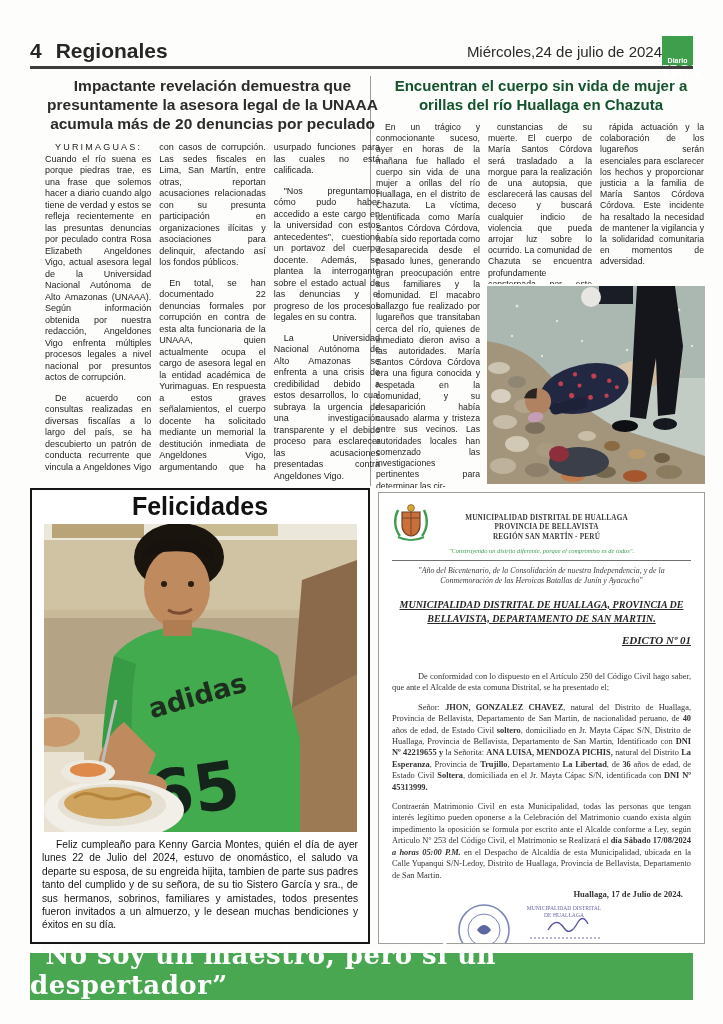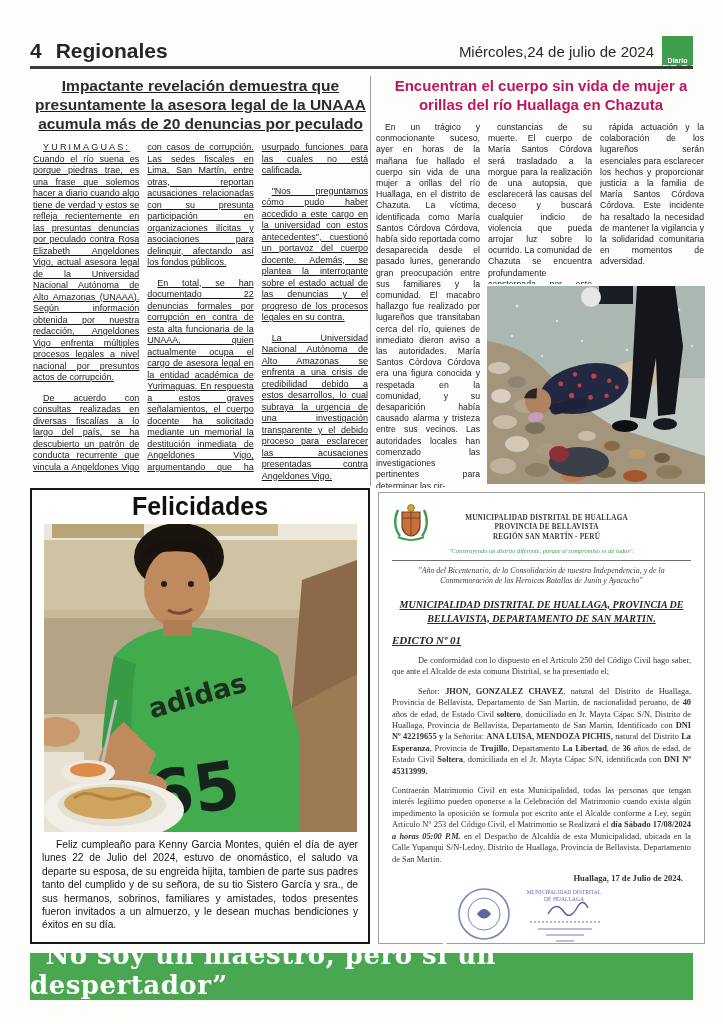--- a/index.html
+++ b/index.html
@@ -3,41 +3,41 @@
 <meta charset="utf-8">
 <style>
   * { box-sizing: border-box; margin: 0; padding: 0; }
   html,body { width: 723px; height: 1024px; }
   body { background:#fdfdfb; font-family:"Liberation Sans", sans-serif; color:#1b1b1b; position:relative; overflow:hidden; }
 
   
   .hdr { position:absolute; left:30px; top:36px; width:663px; height:30px; display:flex; align-items:center; }
   .hdr-left { display:flex; gap:14px; align-items:baseline; }
   .pageno, .section { font-size:21px; font-weight:700; color:#262624; }
-  .hdr-right { margin-left:auto; display:flex; align-items:center; gap:8px; }
+  .hdr-right { margin-left:auto; display:flex; align-items:center; }
   .date { font-size:15px; color:#2a2a2a; }
   .logo { width:31px; height:30px; background:#3f9e4c; color:#fff; text-align:center; line-height:1; padding-top:21px; }
   .logo .lt { font-size:7px; font-weight:700; display:block; }
   .logo .ln { font-size:16px; font-weight:700; font-family:"DejaVu Serif", serif; letter-spacing:.5px; display:block; }
   .hdr-rule { position:absolute; left:30px; top:66px; width:663px; height:3px; background:#3d3d3b; }
   .vdiv { position:absolute; left:370px; top:76px; width:1px; height:410px; background:#9a9a96; }
 
   
-  .artL { position:absolute; left:33px; top:76px; width:335px;text-decoration:underline; }
+  .artL { position:absolute; left:45px; top:76px; width:335px; }
   .artL h1 { font-size:15.5px; line-height:19px; font-weight:700; text-align:center; color:#2c2c2a; margin-bottom:9px; }
   .artL .lbody { column-count:3; column-gap:8px; height:350px; overflow:hidden;
                  font-size:9px; line-height:11.5px; text-align:justify; color:#1d1d1b; }
   .artL .lbody p { text-indent:10px; margin-bottom:9px; }
   .seg-ls { letter-spacing:2.2px; }
   .seg-b { font-weight:700; }
   .seg-i { font-style:italic; }
 
   
   .artR { position:absolute; left:376px; top:76px; width:330px; }
-  .artR h1 { font-size:15px; line-height:19px; font-weight:700; text-align:center; color:#be185d; margin-bottom:8px; }
+  .artR h1 { font-size:15px; line-height:19px; font-weight:700; text-align:center; color:#14532d; margin-bottom:8px; }
   .artR .cols { display:flex; gap:8px; }
   .artR .col { width:104px; font-size:8.7px; line-height:11.2px; text-align:justify; color:#1d1d1b; overflow:hidden; }
   .artR .col p { text-indent:9px; }
   .c1 { height:366px; }
   .c2, .c3 { height:162px; }
   .riverphoto { position:absolute; left:111px; top:210px; width:218px; height:198px; overflow:hidden; }
 
   
   .felic { position:absolute; left:30px; top:488px; width:340px; height:456px; border:2px solid #161616; background:#fff; overflow:hidden; }
   .felic h2 { text-align:center; font-size:25px; font-weight:700; color:#111; margin:2px 12px 3px; }
@@ -49,21 +49,21 @@
            font-family:"Liberation Serif", serif; color:#2f2f2f; overflow:hidden; }
   .ed-in { padding:9px 13px 0; }
   .ed-head { display:flex; align-items:flex-end; }
   .coat { width:38px; height:40px; flex:none; }
   .org { flex:1; text-align:center; padding-right:28px; padding-top:3px; }
   .org div { font-size:7.2px; font-weight:700; line-height:9.4px; color:#3c3c3c; letter-spacing:.2px; }
   .slogan { text-align:center; font-size:6.4px; font-style:italic; color:#3f9b4f; margin-top:5px; }
   .ed-hr { border:none; border-top:1px solid #6f6f6b; margin:6px 0 5px; }
   .year { text-align:center; font-size:7.9px; font-style:italic; color:#414141; line-height:10px; padding:0 6px; }
   .doctitle { text-align:center; font-size:10px; line-height:13.5px; font-weight:700; font-style:italic; text-decoration:underline; margin:12px 4px 0; color:#262626; }
-  .edno { text-align:left; font-size:11px; font-weight:700; font-style:italic; text-decoration:underline; margin:9px 0 9px; color:#262626; }
+  .edno { text-align:right; font-size:11px; font-weight:700; font-style:italic; text-decoration:underline; margin:9px 0 25px; color:#262626; }
   .ed-in p.ed { font-size:8.4px; line-height:11.4px; text-align:justify; margin-bottom:8px; color:#333; }
   .ind { text-indent:26px; }
   .dateline { text-align:right; font-size:8.6px; font-weight:700; margin:2px 8px 0 0; color:#333; }
   .sealrow { display:flex; justify-content:center; margin-top:1px; }
 
   
   .banner { position:absolute; left:30px; top:953px; width:663px; height:47px; background:#4aa751;
             display:flex; align-items:flex-end; justify-content:center; }
   .banner span { color:#fff; font-family:"DejaVu Serif", serif; font-weight:700; font-size:26px; letter-spacing:.5px; }
 </style>

